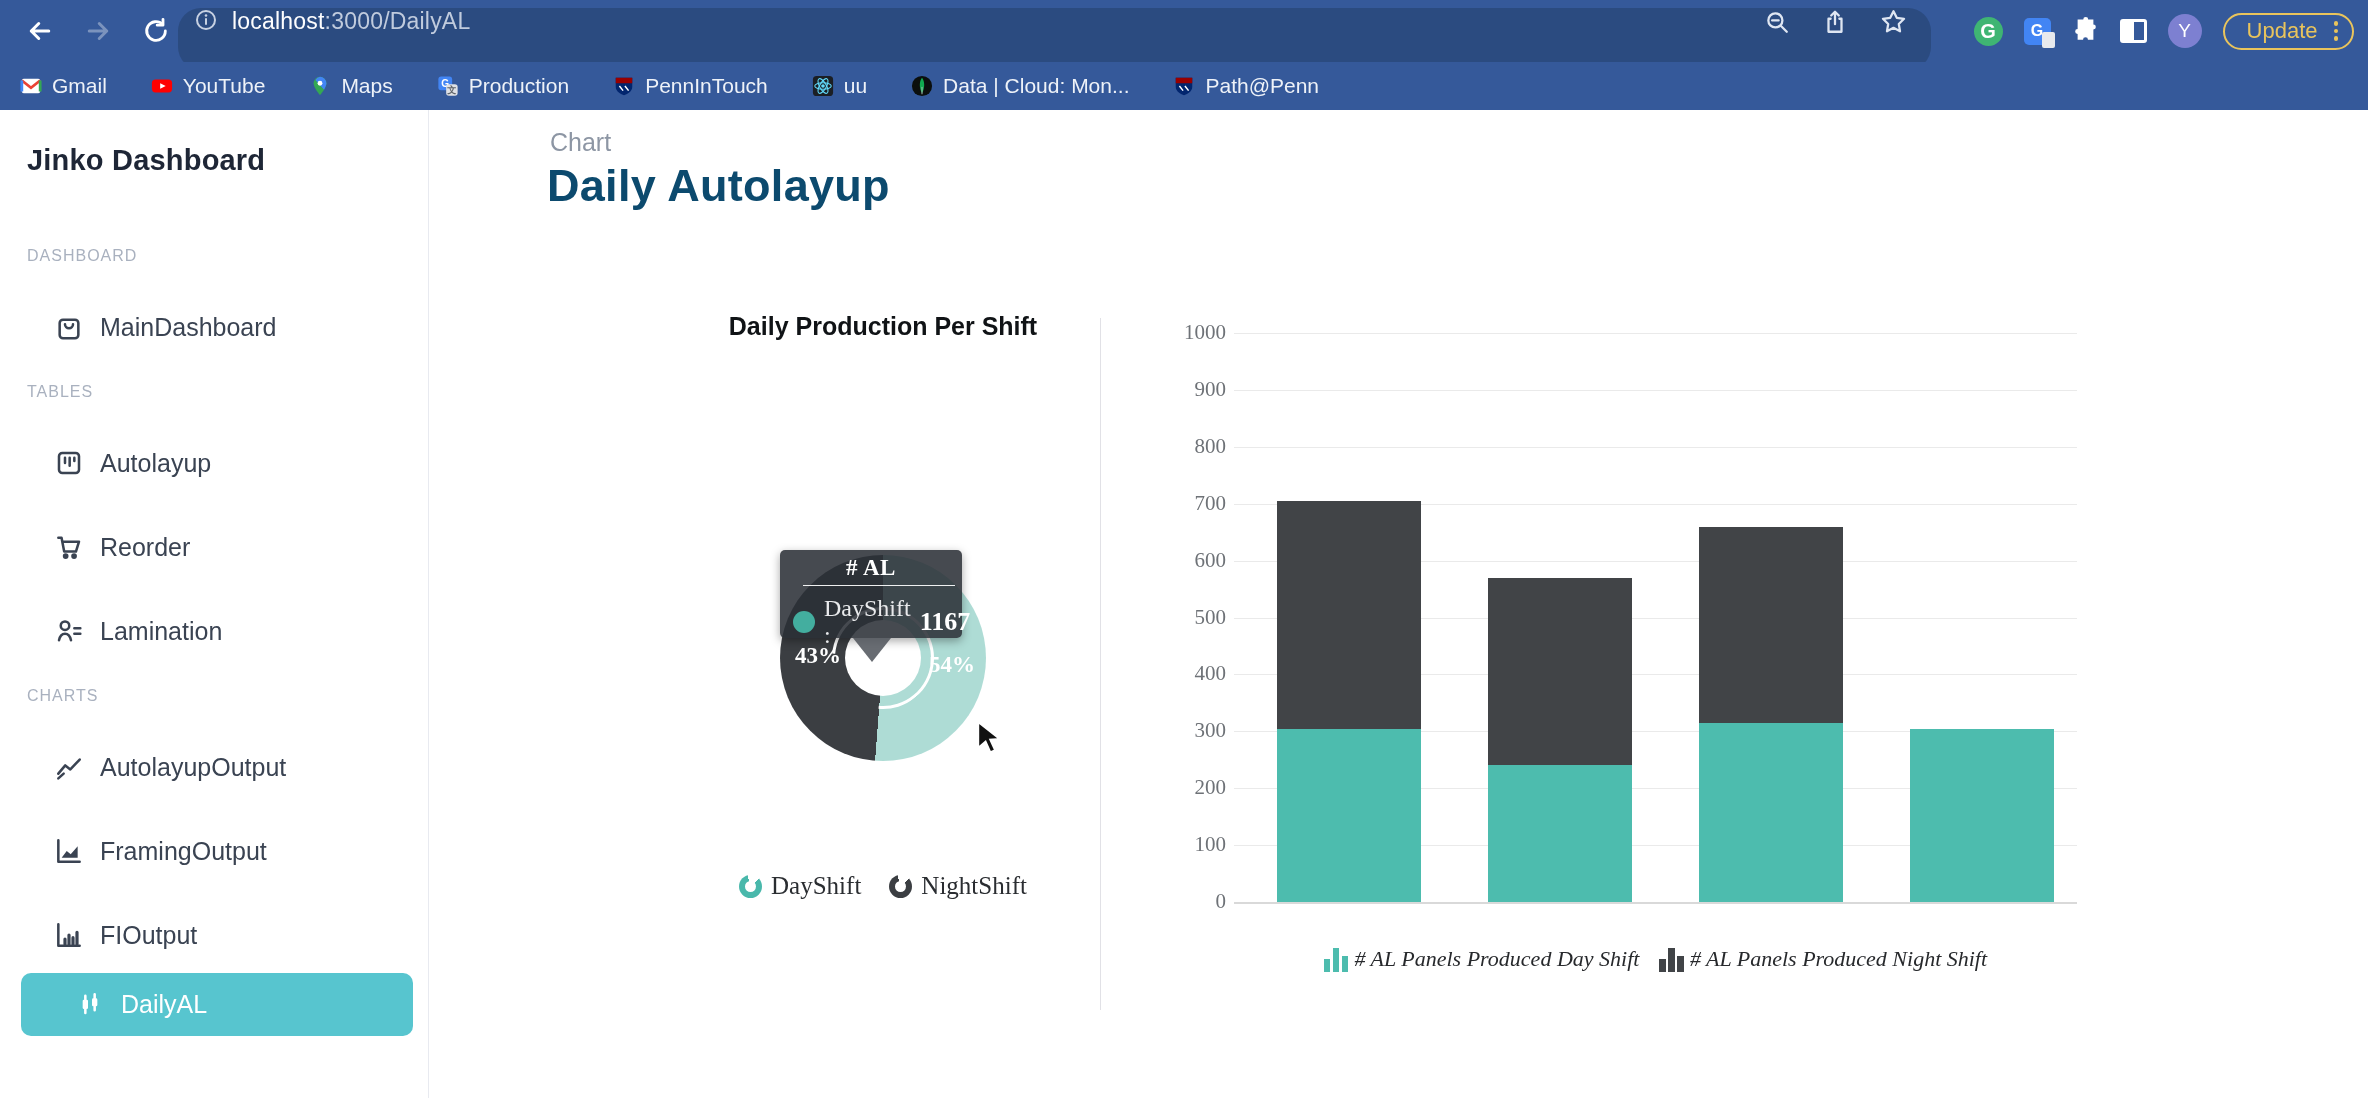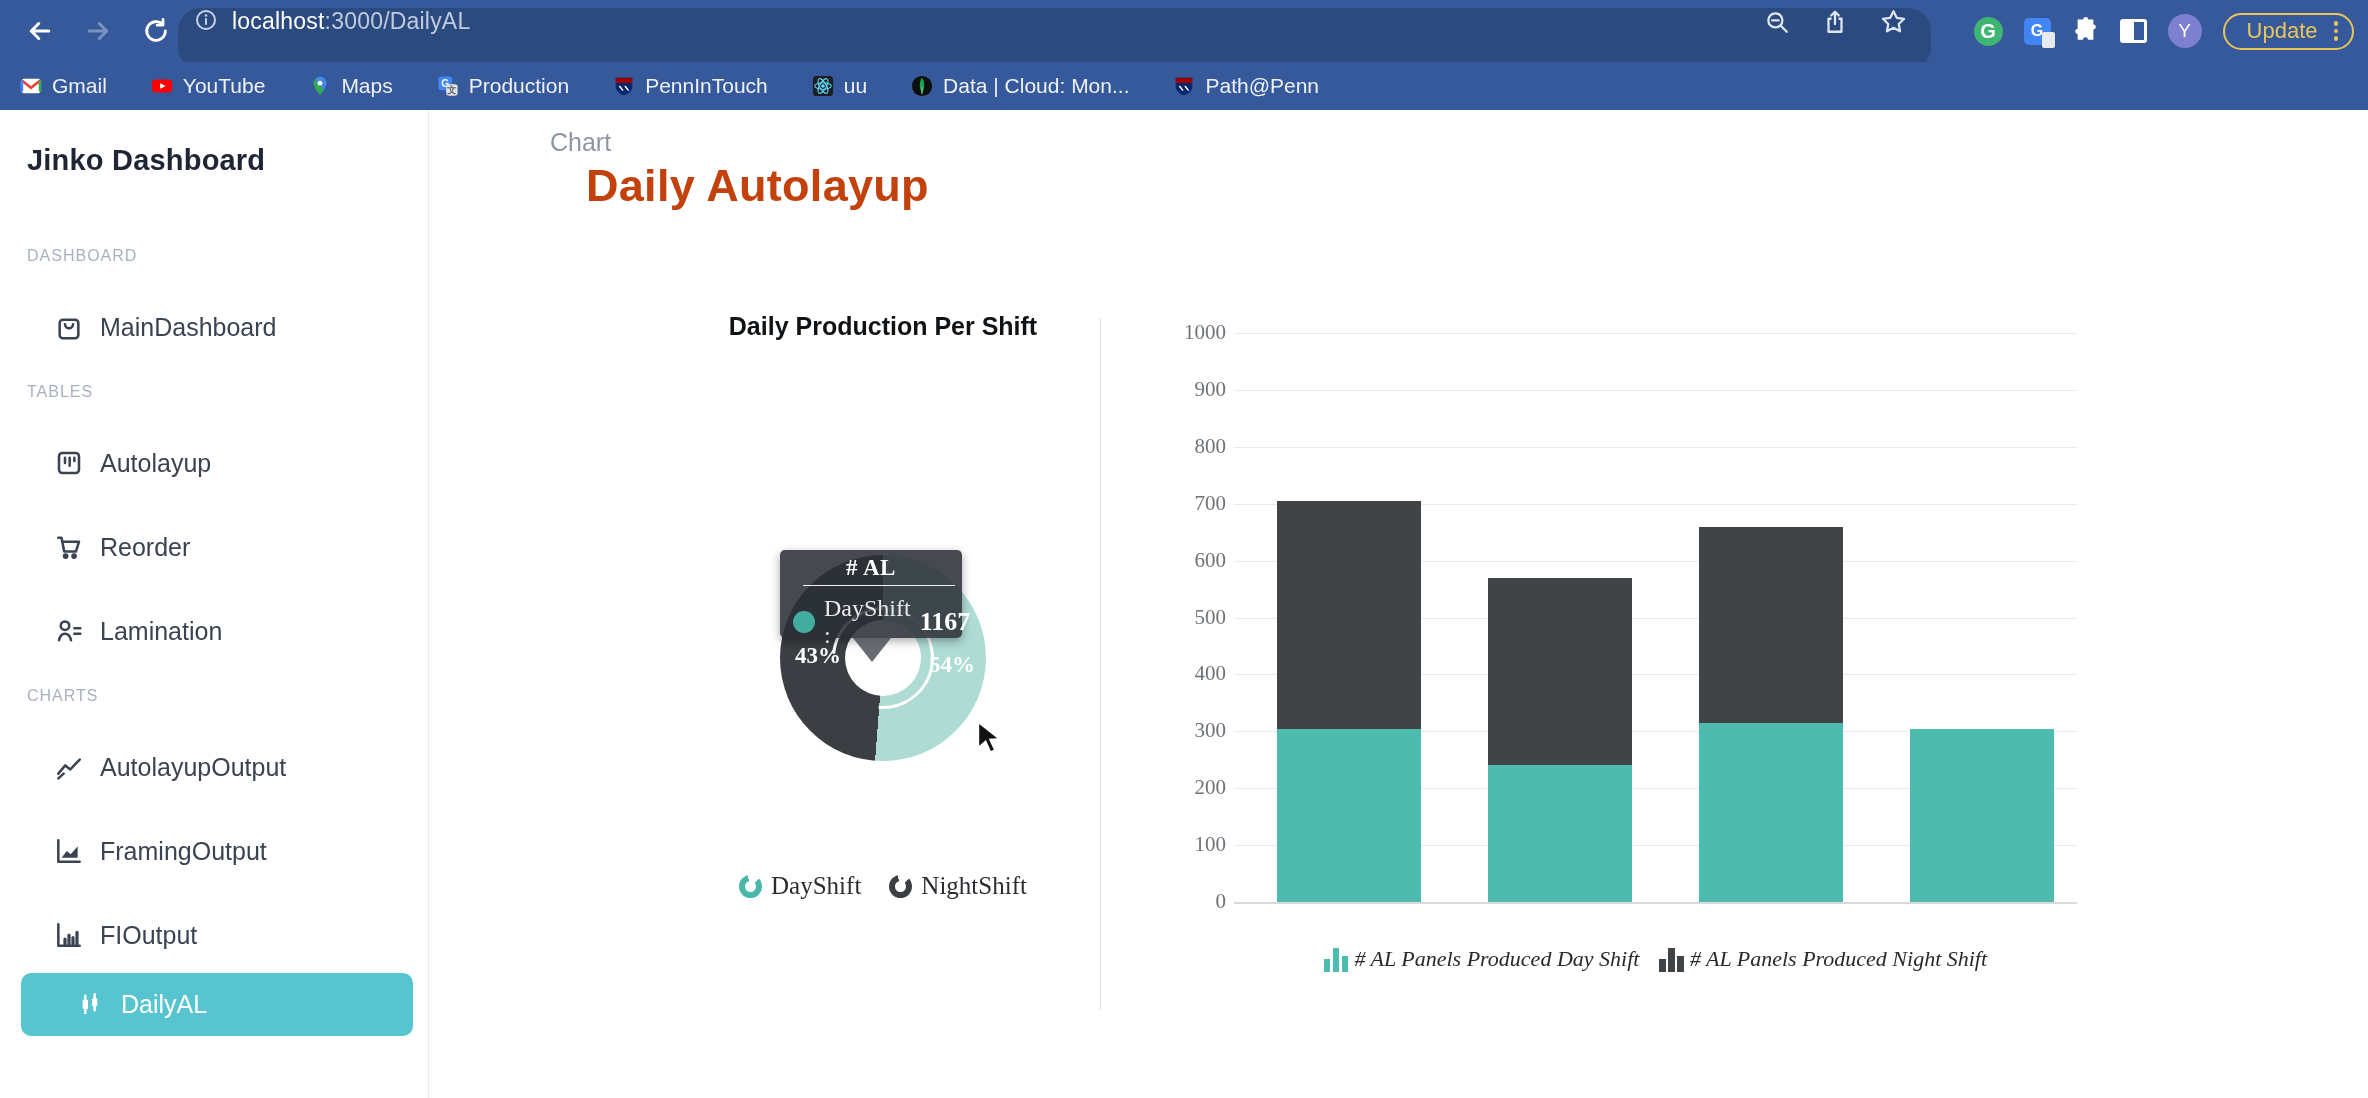--- a/index.html
+++ b/index.html
@@ -37,21 +37,21 @@
   #sidebar{ position:absolute; left:0; top:110px; width:429px; height:988px; background:#fff; border-right:1px solid #e8eaf0; }
   #sidebar-title{ margin:34px 0 0 27px; font-size:29px; font-weight:bold; color:#1e2636; letter-spacing:.2px; }
   .section-label{ margin:34px 0 0 27px; font-size:16px; color:#a9b1bf; letter-spacing:1px; }
   .section-label.first{ margin-top:70px; }
   .side-item{ position:relative; margin:40px 12px 0 0; height:44px; display:flex; align-items:center; color:#3a4352; font-size:25px; cursor:pointer; }
   .side-item .ico{ position:absolute; left:52px; width:34px; height:34px; display:flex; align-items:center; justify-content:center; }
   .side-item .lbl{ margin-left:100px; }
   .side-item.active{ margin:16px 15px 0 21px; height:63px; background:#57c5cf; border-radius:10px; color:#fff;align-items:center; }
   
   #crumb{ position:absolute; left:550px; top:128px; font-size:25px; color:#8d96a4; }
-  #page-title{ position:absolute; left:547px; top:160px; font-size:45px; font-weight:bold; color:#c2410c; letter-spacing:.3px;margin-left:39px; }
+  #page-title{ position:absolute; left:547px; top:160px; font-size:45px; font-weight:bold; color:#0c4a6e; letter-spacing:.3px; }
   
   .chart-title{ position:absolute; font-size:25px; font-weight:bold; color:#101316; text-align:center; }
   #pie-title{ left:630px; top:312px; width:506px; }
   #donut{ position:absolute; left:780px; top:555px; width:206px; height:206px; border-radius:50%; }
   #donut-hole{ position:absolute; left:65px; top:65px; width:76px; height:76px; border-radius:50%; background:#fff; }
   #donut-arc{ position:absolute; left:52px; top:52px; width:102px; height:102px; border-radius:50%;
     border:3px solid #fff; border-left-color:transparent; transform:rotate(-40deg); }
   .pct{ position:absolute; width:70px; text-align:center; font-family:"Liberation Serif","DejaVu Serif",serif; font-weight:bold; font-size:23px; color:#fff; z-index:2; }
   .pct-night{ left:3px; top:88px; }
   .pct-day{ left:137px; top:97px; }

